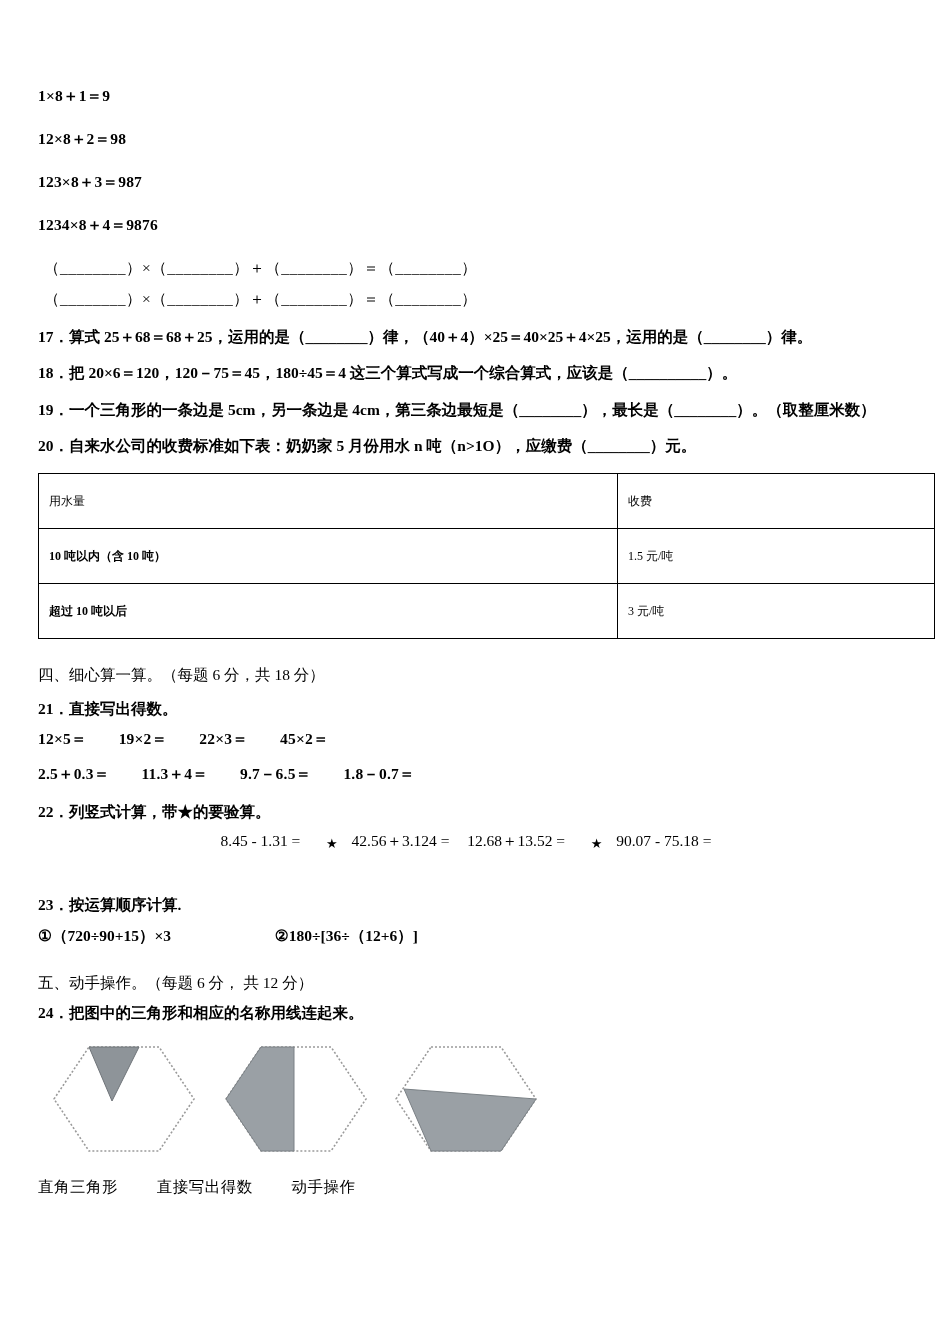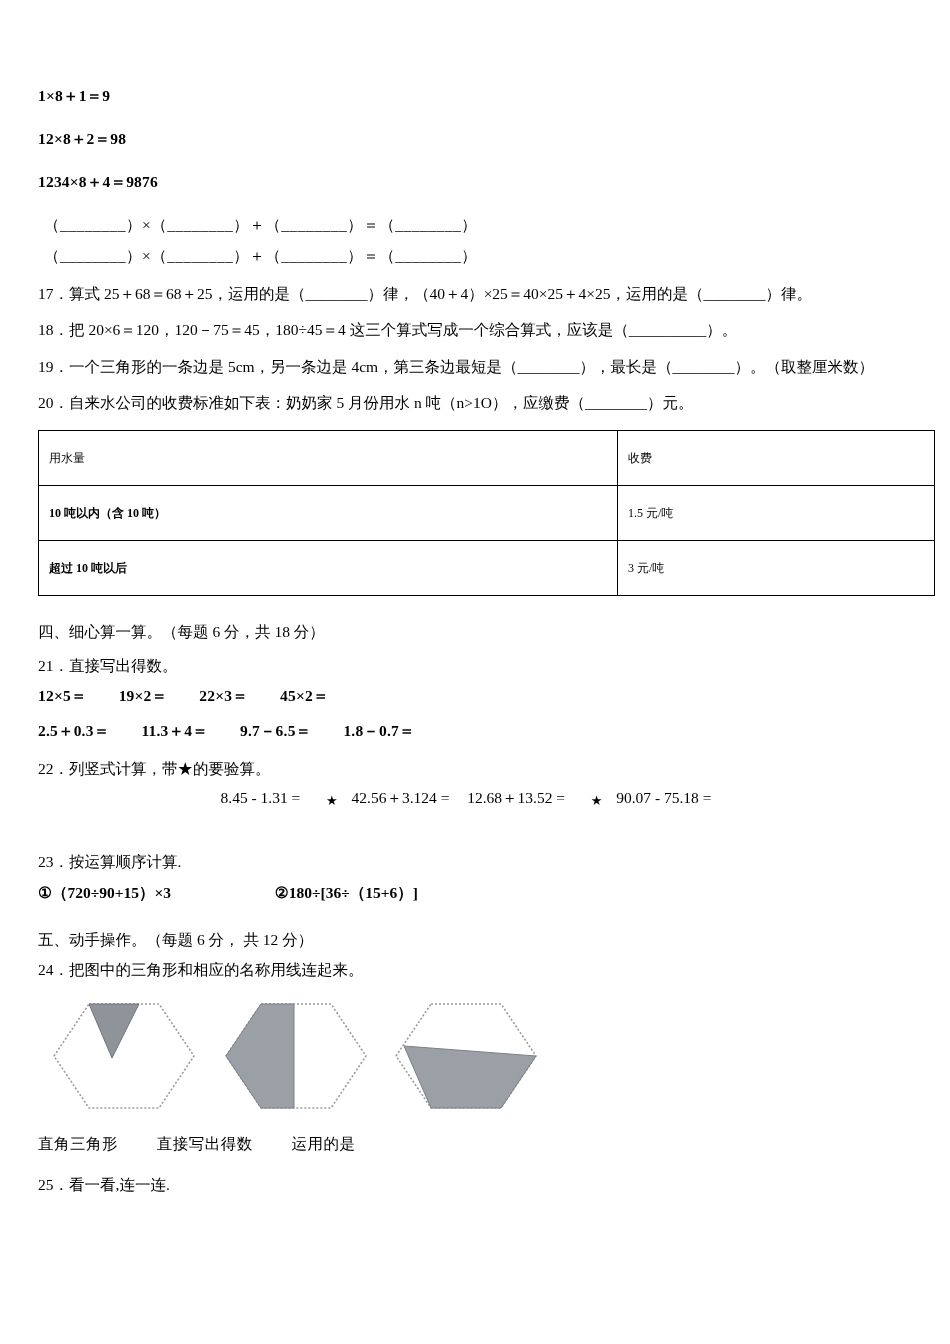--- a/index.html
+++ b/index.html
@@ -41,20 +41,21 @@
     font-size: 15.5px;
     margin: 0 0 10px 0;
     padding-left: 6px;
     letter-spacing: 0.5px;
   }
   .q {
     font-size: 15.5px;
     line-height: 1.7;
     margin: 0 0 10px 0;
     text-align: justify;
+    font-weight: bold;
   }
   table.fee {
     border-collapse: collapse;
     width: 856px;
     margin: 14px 0 8px 0;
     table-layout: fixed;
   }
   table.fee td {
     border: 1px solid #000;
     height: 46px;
@@ -111,20 +112,21 @@
   }
 </style>
 </head>
 <body>
 
 <div class="page">
   <div class="content">
 
     <div class="pattern-line">1×8＋1＝9</div>
     <div class="pattern-line">12×8＋2＝98</div>
+    <div class="pattern-line">123×8＋3＝987</div>
     <div class="pattern-line">1234×8＋4＝9876</div>
 
     <div class="blank-line">（________）×（________）＋（________）＝（________）</div>
     <div class="blank-line">（________）×（________）＋（________）＝（________）</div>
 
     <div class="q" style="margin-top:14px;">17．算式 25＋68＝68＋25，运用的是（________）律，（40＋4）×25＝40×25＋4×25，运用的是（________）律。</div>
     <div class="q">18．把 20×6＝120，120－75＝45，180÷45＝4 这三个算式写成一个综合算式，应该是（__________）。</div>
     <div class="q">19．一个三角形的一条边是 5cm，另一条边是 4cm，第三条边最短是（________），最长是（________）。（取整厘米数）</div>
     <div class="q" style="margin-top:3px;">20．自来水公司的收费标准如下表：奶奶家 5 月份用水 n 吨（n&gt;1O），应缴费（________）元。</div>
 
@@ -173,21 +175,21 @@
       <span style="display:inline-block;width:18px;"></span>
       <span class="star">★</span>
       <span style="display:inline-block;width:6px;"></span>
       <span>90.07 - 75.18 =</span>
     </div>
 
     <div class="q" style="margin-top:40px;margin-bottom:2px;">23．按运算顺序计算.</div>
     <div class="order-row">
       <span class="bold">①（720÷90+15）×3</span>
       <span class="gap"></span>
-      <span class="bold">②180÷[36÷（15+6）]</span>
+      <span class="bold">②180÷[36÷（12+6）]</span>
     </div>
 
     <div class="sec-title" style="margin-top:26px;margin-bottom:6px;">五、动手操作。（每题 6 分， 共 12 分）</div>
     <div class="q" style="margin-bottom:4px;">24．把图中的三角形和相应的名称用线连起来。</div>
 
     <div class="shapes">
 
       <svg class="shape" style="left:6px;" width="160" height="120" viewBox="0 0 160 120">
         <polygon points="45,8 115,8 150,60 115,112 45,112 10,60" fill="#ffffff" stroke="#9a9a9a" stroke-width="1.6" stroke-dasharray="2,2"></polygon>
         <polygon points="45,8 95,8 68,62" fill="#8e9499" stroke="#6f7479" stroke-width="1"></polygon>
@@ -202,18 +204,17 @@
         <polygon points="45,8 115,8 150,60 115,112 45,112 10,60" fill="#ffffff" stroke="#9a9a9a" stroke-width="1.6" stroke-dasharray="2,2"></polygon>
         <polygon points="18,50 150,60 115,112 45,112" fill="#9aa0a5" stroke="#7a8085" stroke-width="1"></polygon>
       </svg>
     </div>
 
     <div class="names">
       <span>直角三角形</span>
       <span class="gap1"></span>
       <span>直接写出得数</span>
       <span class="gap1"></span>
-      <span>运用的是</span>
-    </div>
-
-    <div class="q25">25．看一看,连一连.</div>
+      <span>动手操作</span>
+    </div>
+
   </div>
 </div>
 
 </body></html>

